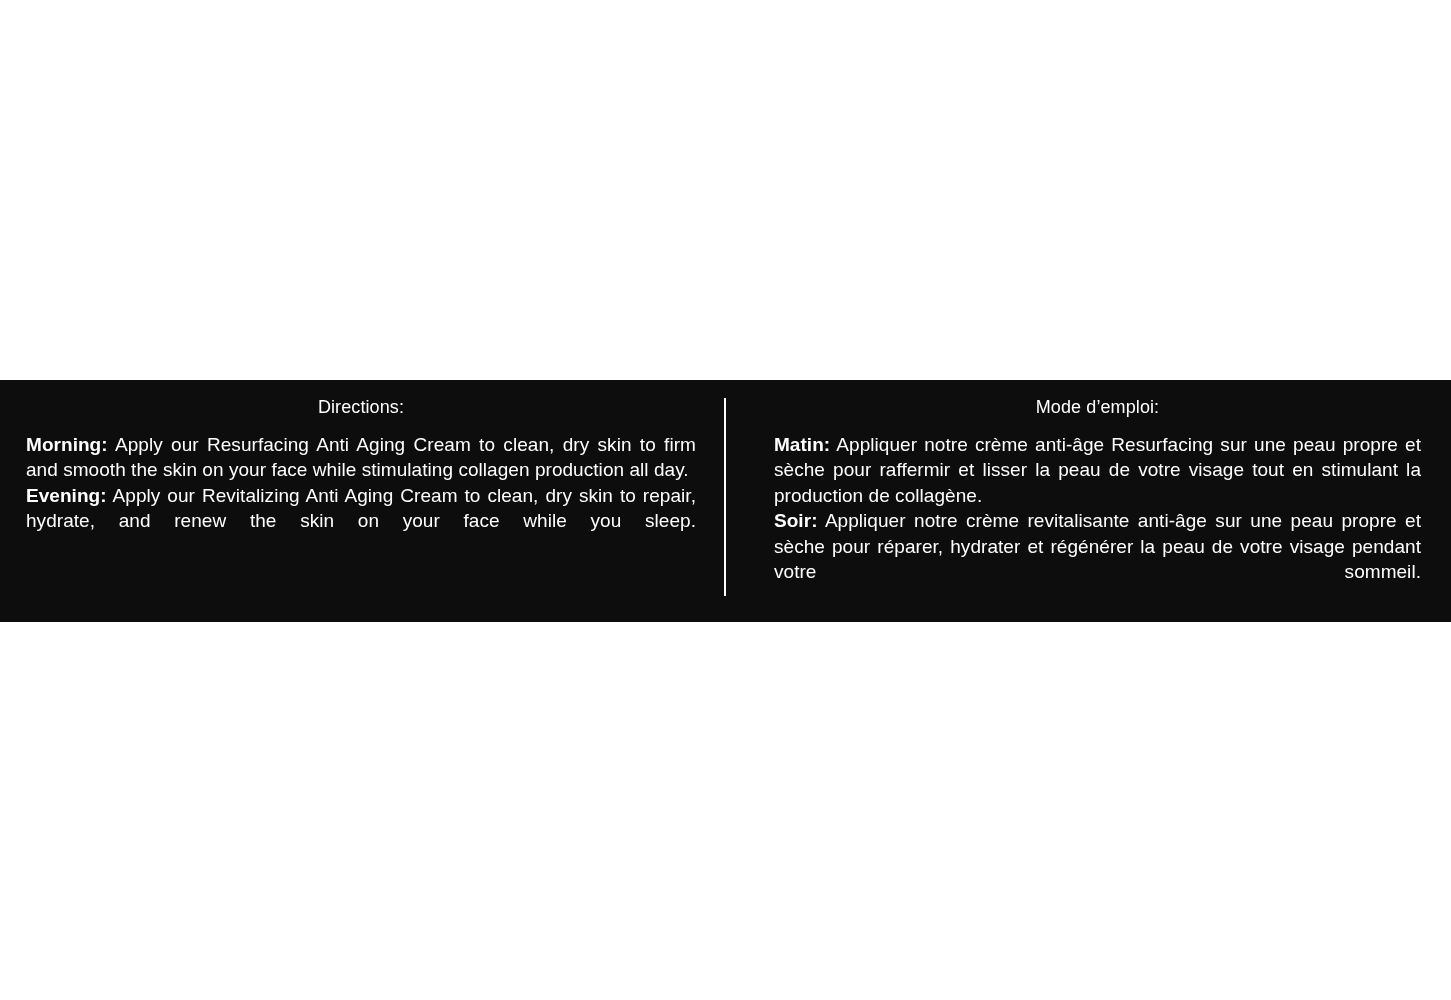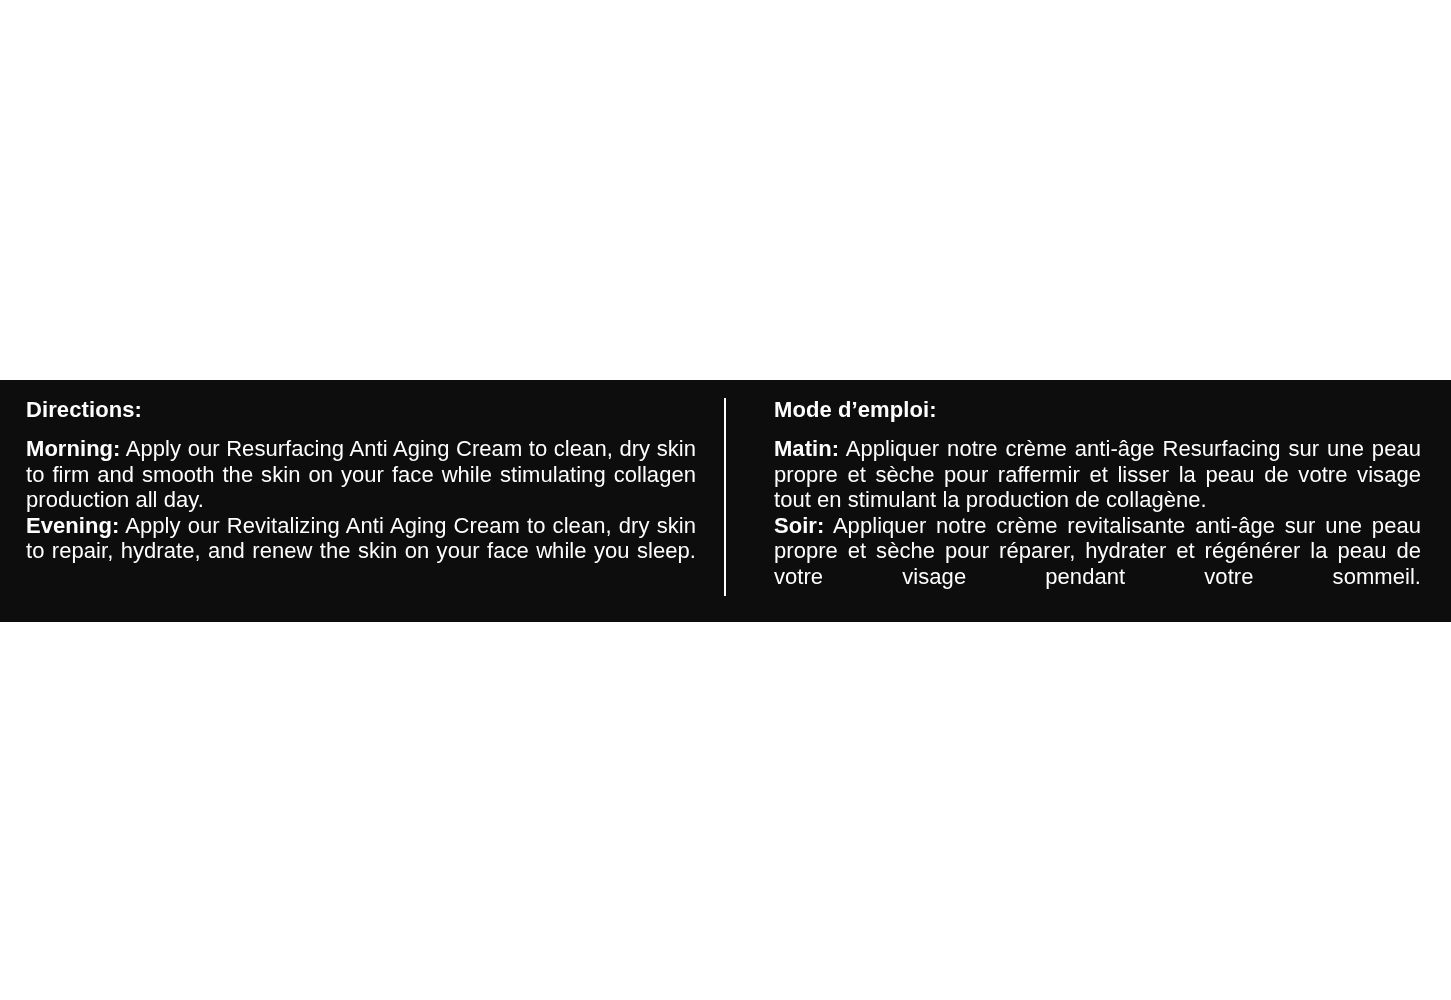--- a/index.html
+++ b/index.html
@@ -46,29 +46,30 @@
   }
 
   .divider {
     width: 2px;
     background: #ffffff;
     margin: 18px 0 26px 0;
     flex: 0 0 auto;
   }
 
   .heading {
-    font-size: 22px;
-    font-weight: bold;
+    font-size: 18px;
+    font-weight: normal;
     letter-spacing: 0.1px;
     margin: 0 0 14px 0;
     line-height: 1.1;
+    text-align: center;
   }
 
   .para {
-    font-size: 22px;
+    font-size: 19px;
     line-height: 25.5px;
     margin: 0;
     text-align: justify;
     text-justify: inter-word;
     letter-spacing: 0.05px;
   }
 
   .para .lead {
     font-weight: bold;
   }

